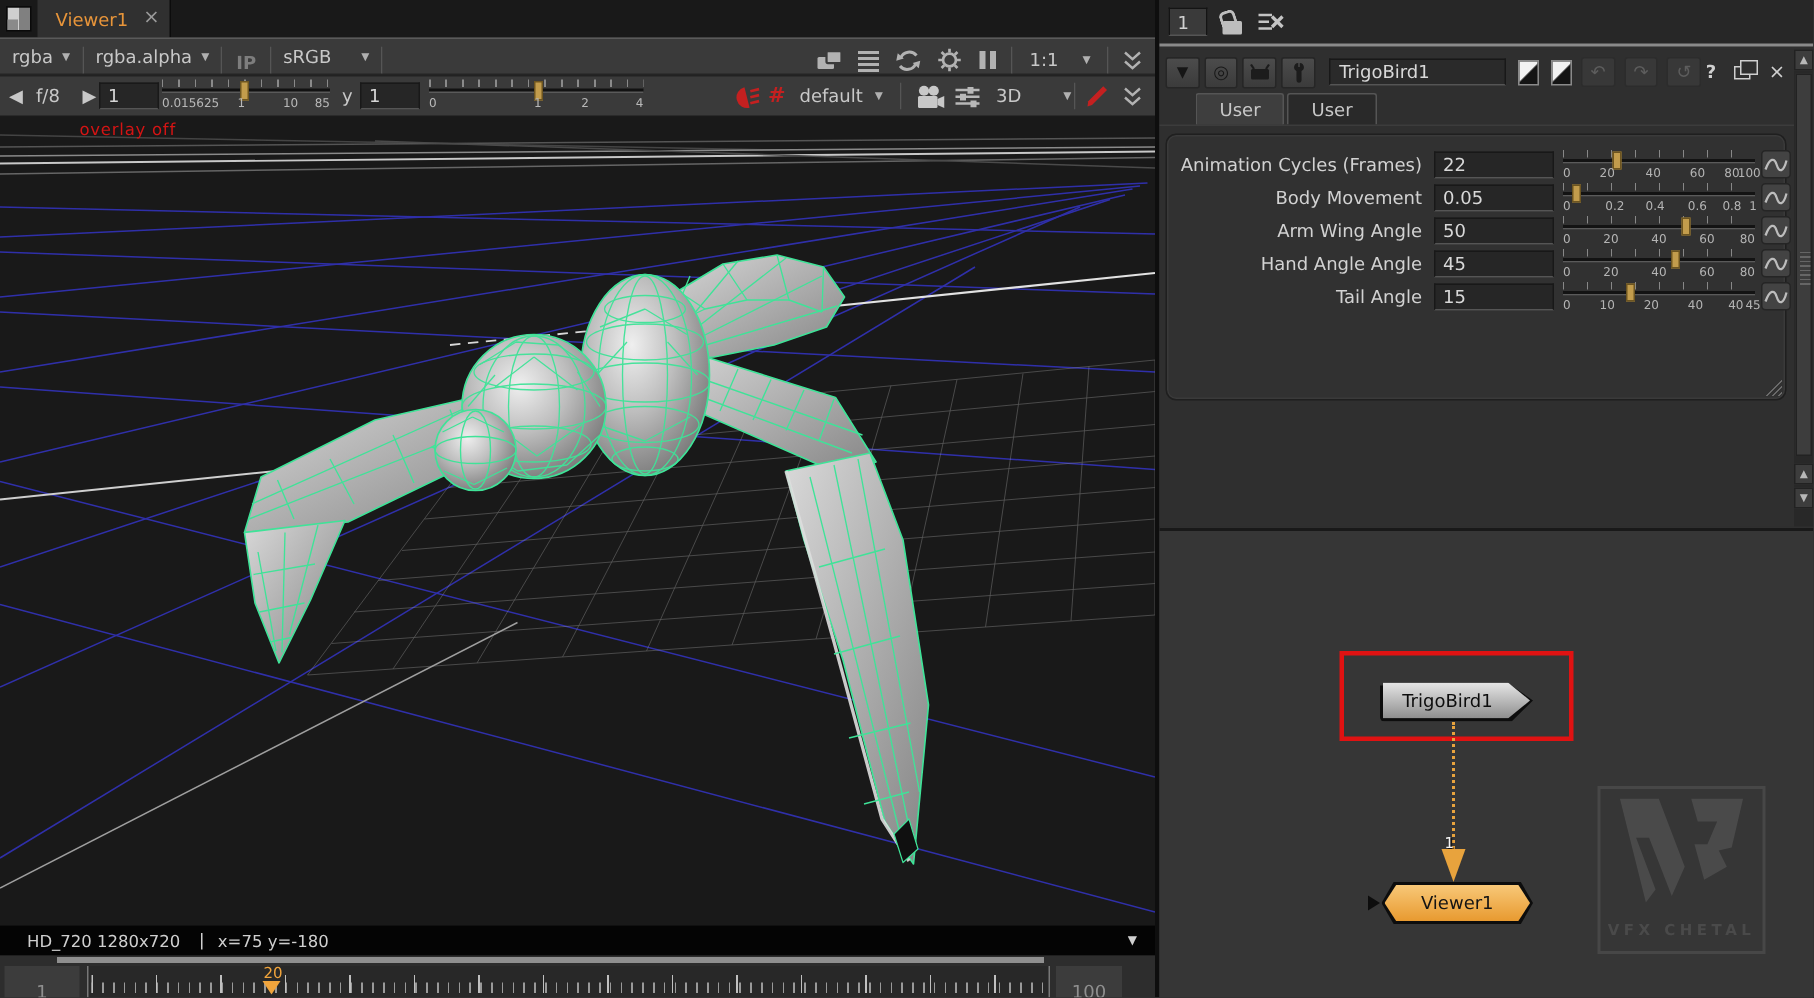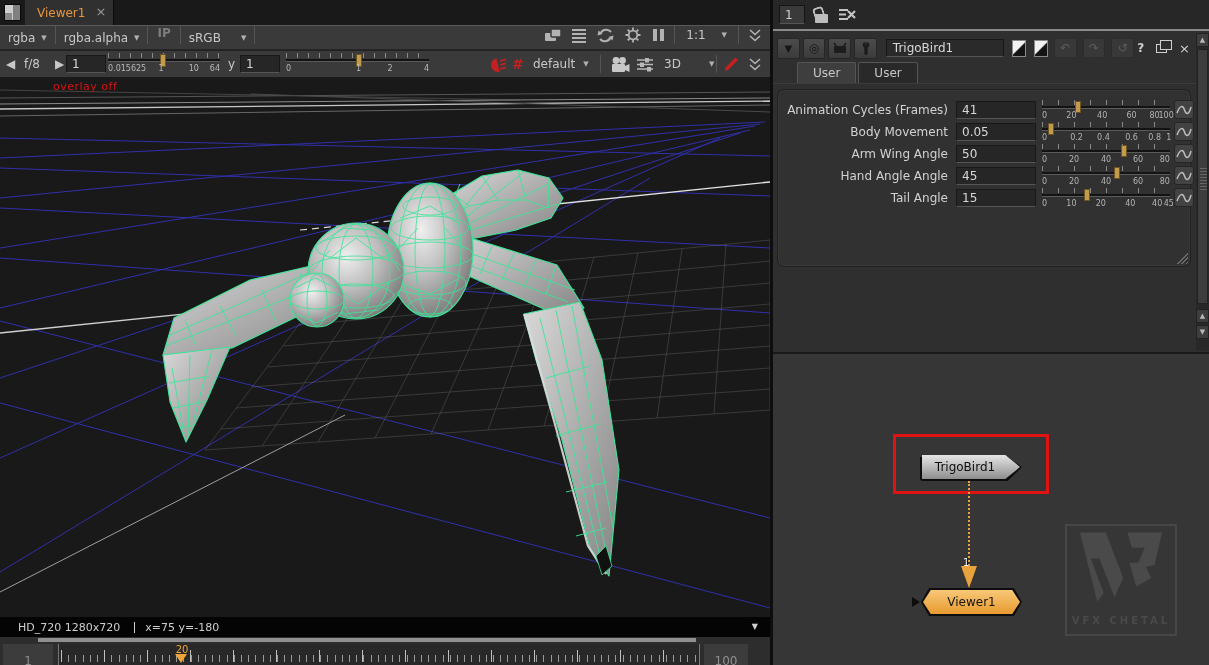--- a/index.html
+++ b/index.html
@@ -12,21 +12,21 @@
   .tabbar { position:absolute; left:0; top:0; width:100%; height:25px; background:#191919; }
   .pane-icon { position:absolute; left:4px; top:4px; width:17px; height:17px;
                background:linear-gradient(90deg,#cfcfcf 0 8px,#808080 8px); border:1px solid #0a0a0a; }
   .pane-icon::after{content:"";position:absolute;left:0;top:8px;width:7px;height:7px;background:#8a8a8a;}
   .vtab { position:absolute; left:25px; top:0; height:25px; padding:0 28px 0 12px; background:#303030;
           border-right:1px solid #0c0c0c; display:flex; align-items:center; }
   .vtab-title { color:#e8953a; font-size:12px; }
   .vtab-close { position:absolute; right:7px; top:4px; color:#9a9a9a; font-size:13px; }
 
   .toolbar1 { position:absolute; left:0; top:25px; width:100%; height:25px; background:#3a3a3a;
-              border-top:1px solid #5a5a5a; border-bottom:1px solid #242424; display:flex; align-items:flex-start; }
+              border-top:1px solid #5a5a5a; border-bottom:1px solid #242424; display:flex; align-items:flex-end; }
   .toolbar2 { position:absolute; left:0; top:51px; width:100%; height:27px; background:#3a3a3a;
               border-bottom:1px solid #1a1a1a; }
   .tb-dd { display:flex; align-items:center; gap:6px; padding:0 8px; color:#c8c8c8; font-size:12px; height:100%; }
   .dd-arrow { font-size:7px; color:#b0b0b0; }
   .tb-sep { width:1px; height:18px; background:#232323; border-right:1px solid #555; }
   .ip-btn { color:#7d7d7d; font-weight:bold; padding:0 9px; font-size:12px; }
   .tb-right { margin-left:auto; display:flex; align-items:center; gap:9px; padding-right:8px; }
   .ico { display:inline-flex; align-items:center; justify-content:center; }
   .pause-icon span { display:inline-block; width:4px; height:12px; background:#b2b2b2; margin:0 1.5px; }
 
@@ -247,21 +247,21 @@
           <div class="num-field">1</div>
         </div>
       <div class="t2-item" style="left:108px;width:112px">
         <div class="mslider" style="width:112px">
           <div class="ms-ticks"></div>
           <div class="ms-line"></div>
           <div class="ms-handle" style="left:46%"></div>
           <span class="ms-lab" style="left:0">0.015625</span>
           <span class="ms-lab" style="left:45%">1</span>
           <span class="ms-lab" style="left:72%">10</span>
-          <span class="ms-lab" style="right:0">64</span>
+          <span class="ms-lab" style="right:0">85</span>
         </div>
       </div>
       <div class="t2-item" style="left:228px">y</div>
       <div class="t2-item" style="left:240px">
           <div class="num-field">1</div>
         </div>
       <div class="t2-item" style="left:286px;width:143px">
         <div class="mslider" style="width:143px">
           <div class="ms-ticks"></div>
           <div class="ms-line"></div>
@@ -522,21 +522,21 @@
       <div class="ptabs">
         <div class="ptab active">User</div>
         <div class="ptab">User</div>
       </div>
       <div class="ptabs-line"></div>
 
       <div class="group-box">
 
         <div class="prow" style="top:10px">
           <div class="plabel">Animation Cycles (Frames)</div>
-          <div class="pinput">41</div>
+          <div class="pinput">22</div>
           <div class="pslider">
             <div class="ps-ticks"></div>
               <div class="ps-line"></div>
             <div class="ps-handle" style="left:26%"></div>
             <span class="ps-lab" style="left:2%">0</span>
             <span class="ps-lab" style="left:23%">20</span>
             <span class="ps-lab" style="left:47%">40</span>
             <span class="ps-lab" style="left:70%">60</span>
             <span class="ps-lab" style="left:88%">80</span>
             <span class="ps-lab" style="left:97%">100</span>

